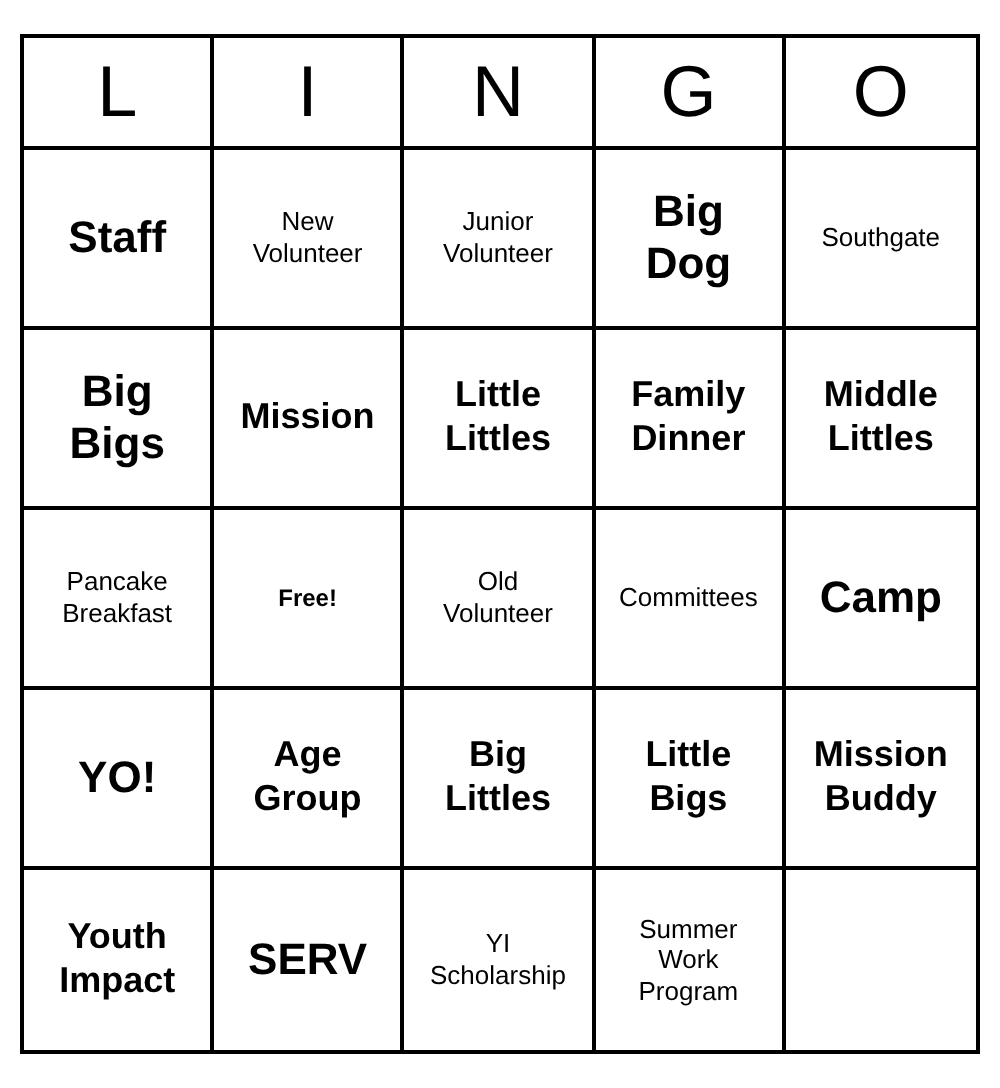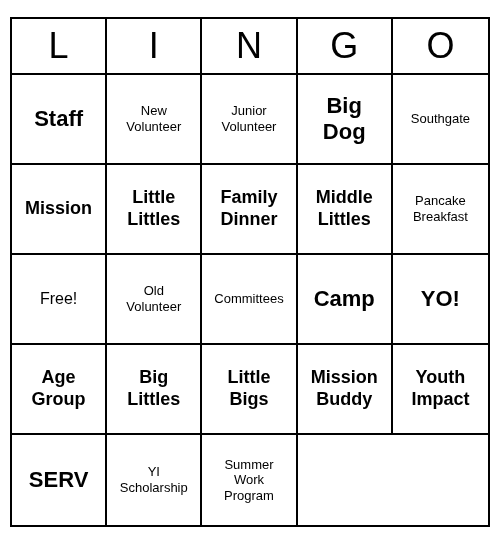--- a/index.html
+++ b/index.html
@@ -75,41 +75,42 @@
     .bingo-cell.medium-text {
       font-size: 18px;
       font-weight: bold;
     }
 
     .bingo-cell.small-text {
       font-size: 13px;
     }
 
     .bingo-cell.free {
-      font-size: 16px;
-      font-weight: normal;
+      font-size: 12px;
+      font-weight: bold;
     }
   </style>
 </head>
 <body>
 
 <div class="bingo-card">
   <div class="bingo-header">
   <div class="header-cell">L</div>
       <div class="header-cell">I</div>
       <div class="header-cell">N</div>
       <div class="header-cell">G</div>
       <div class="header-cell">O</div>
     </div>
   <div class="bingo-grid">
   <div class="bingo-cell large-text">Staff</div>
       <div class="bingo-cell small-text">New Volunteer</div>
       <div class="bingo-cell small-text">Junior Volunteer</div>
       <div class="bingo-cell large-text">Big Dog</div>
       <div class="bingo-cell small-text">Southgate</div>
+      <div class="bingo-cell large-text">Big Bigs</div>
       <div class="bingo-cell medium-text">Mission</div>
       <div class="bingo-cell medium-text">Little Littles</div>
       <div class="bingo-cell medium-text">Family Dinner</div>
       <div class="bingo-cell medium-text">Middle Littles</div>
       <div class="bingo-cell small-text">Pancake Breakfast</div>
       <div class="bingo-cell free">Free!</div>
       <div class="bingo-cell small-text">Old Volunteer</div>
       <div class="bingo-cell small-text">Committees</div>
       <div class="bingo-cell large-text">Camp</div>
       <div class="bingo-cell large-text">YO!</div>

